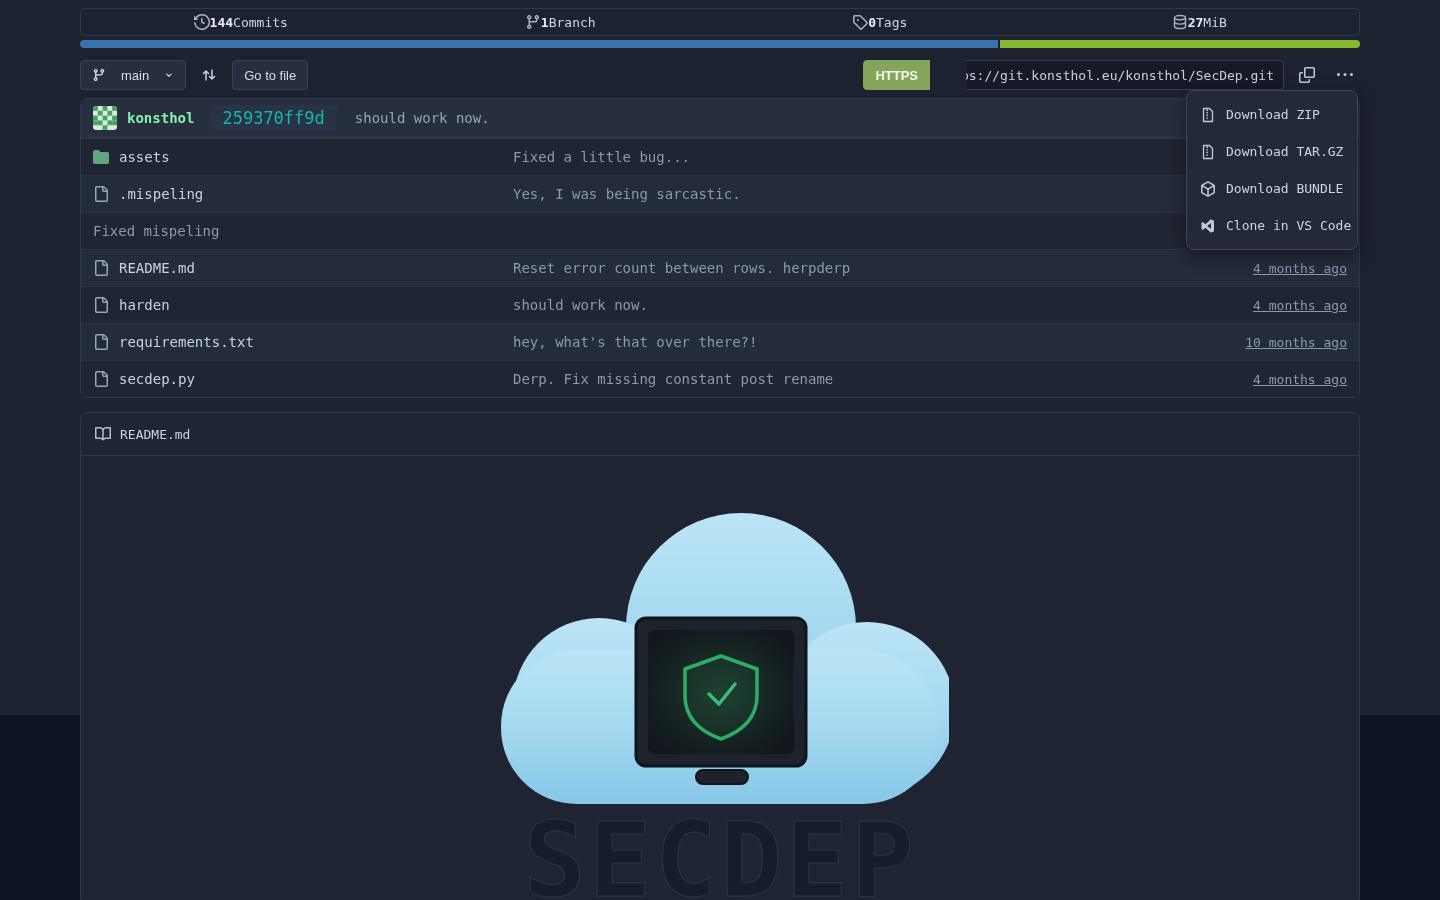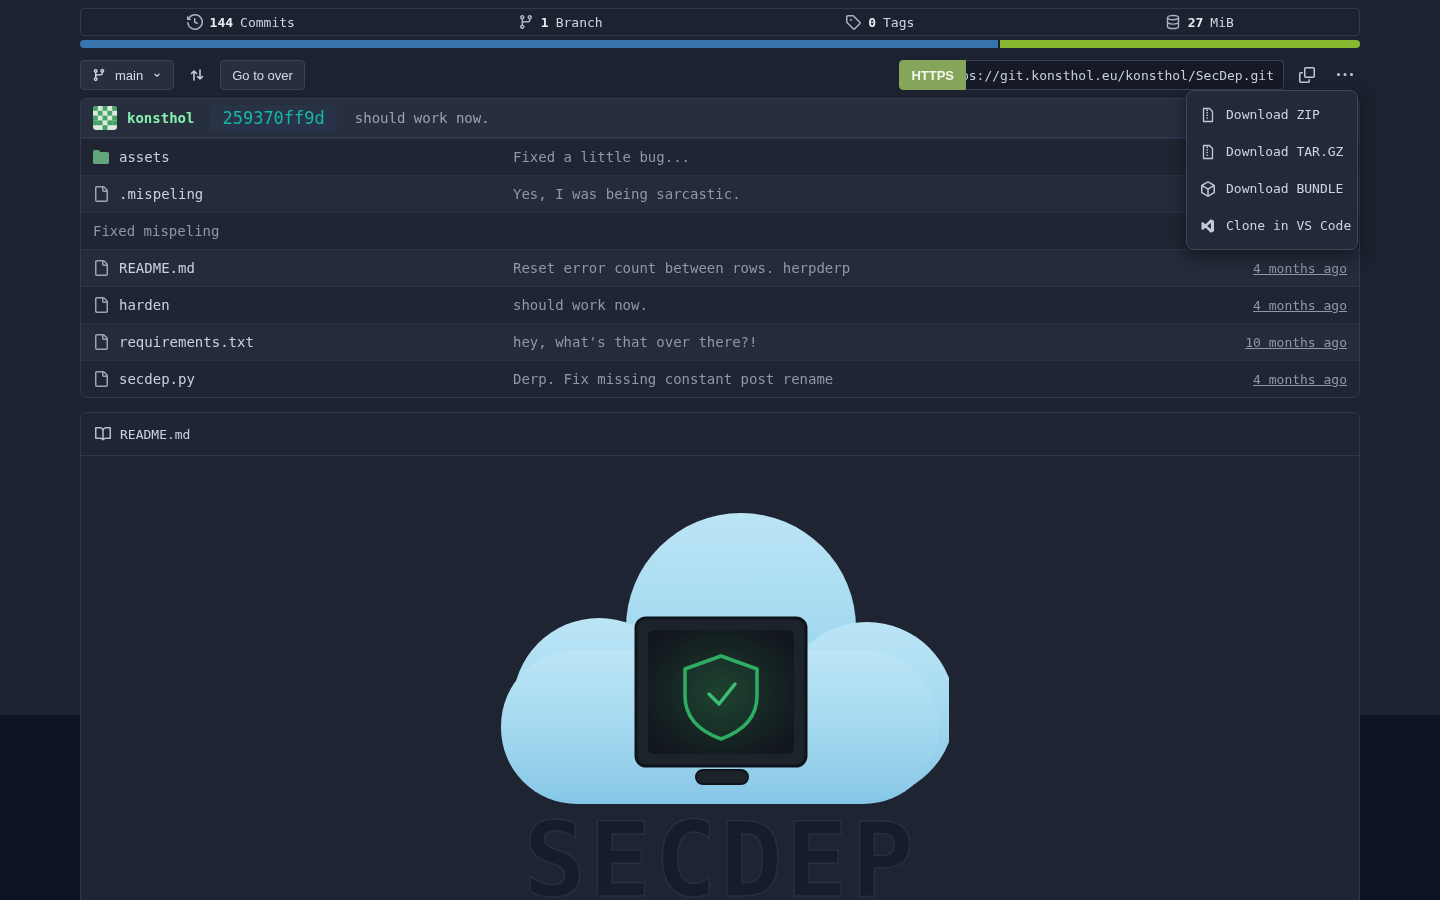--- a/index.html
+++ b/index.html
@@ -20,50 +20,50 @@
   .ic { width: 16px; height: 16px; fill: currentColor; display: block; flex: none; }
 
   
   .stats-bar {
     margin-top: 8px; height: 28px;
     border: 1px solid #303850; border-radius: 4px;
     display: flex; align-items: stretch;
   }
   .stat {
     flex: 1; display: flex; align-items: center; justify-content: center;
-    gap: 7px; font-size: 13px; color: #cdd4e2; cursor: pointer;
+    font-size: 13px; color: #cdd4e2; cursor: pointer;
   }
   .stat b { color: #e9edf5; font-weight: bold; }
   .stat .ic { color: #aab3c6; }
 
   
   .lang-bar {
     margin-top: 4px; height: 8px; border-radius: 4px; overflow: hidden;
     display: flex;
   }
   .seg-blue { width: 71.9%; background: #3873ad; border-right: 2px solid #1c2230; }
   .seg-green { flex: 1; background: #87b72e; }
 
   
   .toolbar { margin-top: 12px; height: 30px; display: flex; align-items: center; }
   .btn {
-    height: 30px; display: inline-flex; align-items: center; gap: 9px;
+    height: 30px; display: inline-flex; align-items: center; gap: 15px;
     padding: 0 11px; font-size: 13px; color: #d5dae6;
     background: #272e3f; border: 1px solid #3b4257; border-radius: 4px;
     cursor: pointer; white-space: nowrap;
   }
   .icon-btn {
     height: 30px; width: 30px; display: inline-flex; align-items: center; justify-content: center;
     color: #c2c9d9; cursor: pointer; background: transparent; border: none;
   }
   .branch-btn { margin-right: 8px; }
   .compare-btn { margin-right: 8px; }
   .caret { width: 10px; height: 10px; fill: none; stroke: currentColor; stroke-width: 1.6; }
   .toolbar-right { margin-left: auto; display: flex; align-items: center; }
-  .clone-group { display: flex; align-items: stretch; height: 30px; }
+  .clone-group { display: flex; align-items: stretch; height: 30px; gap: 36px; }
   .https-btn {
     display: flex; align-items: center; padding: 0 11px;
     background: #85a65a; color: #f4f7ec; font-size: 13px; font-weight: bold;
     border-radius: 4px 0 0 4px; border: 1px solid #85a65a; cursor: pointer;
   }
   .clone-url {
     width: 318px; background: #151a26; border: 1px solid #3a4154; border-left: none;
     border-radius: 0 4px 4px 0; padding: 0 9px;
     display: flex; align-items: center; justify-content: flex-end;
     overflow: hidden; white-space: nowrap; font-size: 13px; color: #c9cfdc; cursor: text;
@@ -229,21 +229,21 @@
       <span>main</span>
       <svg class="ic caret">
           <use href="#i-caret"></use>
         </svg>
     </button>
     <button class="icon-btn compare-btn">
       <svg class="ic">
           <use href="#i-compare"></use>
         </svg>
     </button>
-    <button class="btn">Go to over</button>
+    <button class="btn">Go to file</button>
 
     <div class="toolbar-right">
       <div class="clone-group">
         <button class="https-btn">HTTPS</button>
         <div class="clone-url">https://git.konsthol.eu/konsthol/SecDep.git</div>
       </div>
       <button class="icon-btn copy-btn">
         <svg class="ic">
             <use href="#i-copy"></use>
           </svg>

